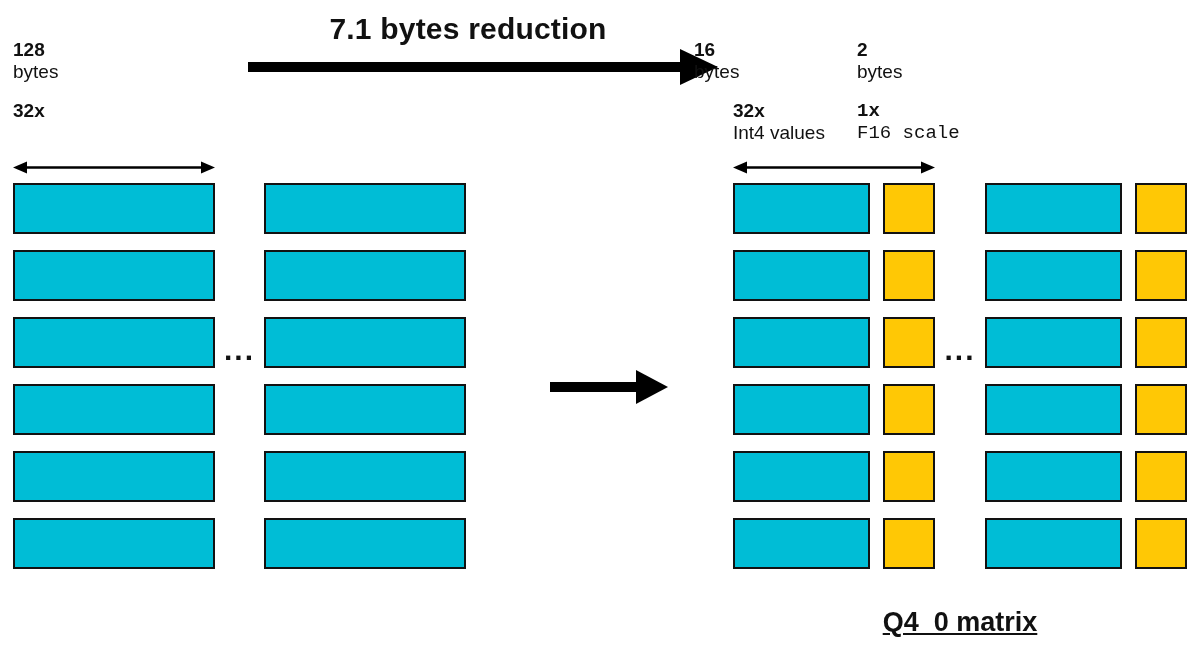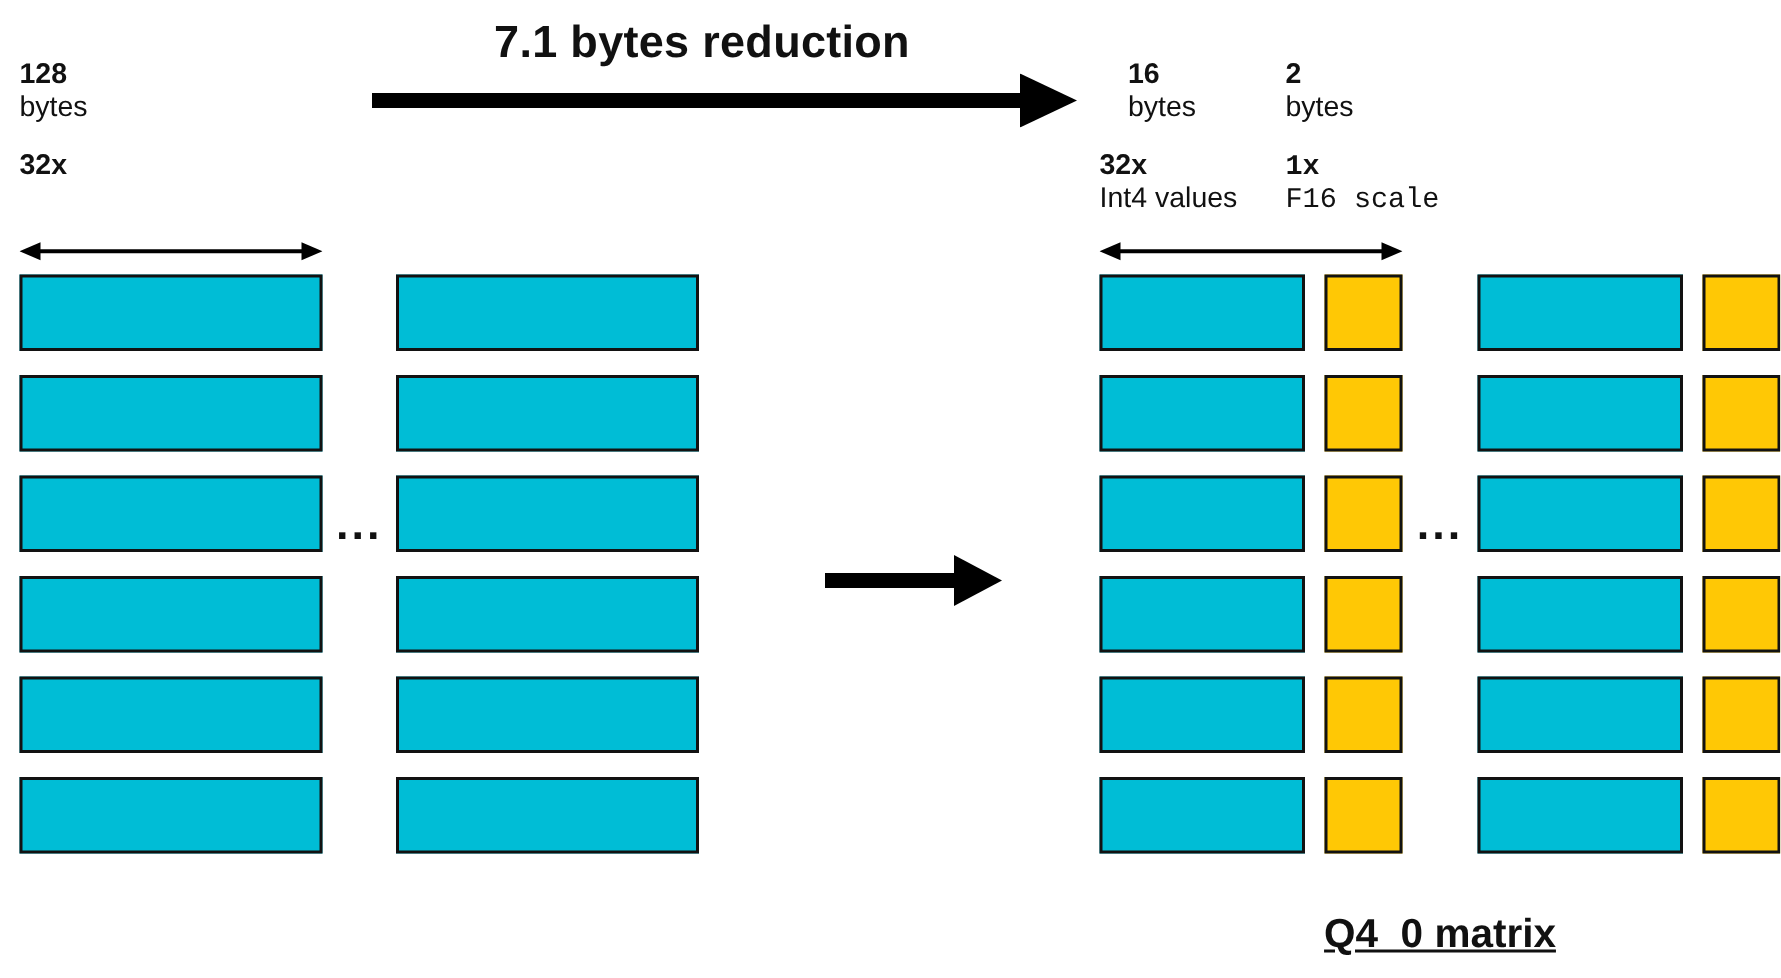--- a/index.html
+++ b/index.html
@@ -133,21 +133,21 @@
       <div class="block-row">
         <div class="block f32-block" style="background: rgb(0, 189, 214); border-color: rgb(18, 18, 18);"></div>
       </div>
     </div>
 
   <svg class="arrow-svg" style="left:550px; top:370px;" width="118" height="34" viewBox="0 0 118 34">
     <line x1="0" y1="17" x2="88" y2="17" stroke="#000" stroke-width="10"></line>
     <polygon points="86,0 118,17 86,34" fill="#000"></polygon>
   </svg>
 
-  <div class="stack" style="left:752px; top:39px; width:137px;">
+  <div class="stack" style="left:694px; top:39px; width:137px;">
     <div class="b">16</div>
     <div>bytes</div>
   </div>
   <div class="stack" style="left:857px; top:39px; width:104px;">
     <div class="b">2</div>
     <div>bytes</div>
   </div>
   <div class="stack" style="left:733px; top:100px; width:137px;">
     <div class="b">32x</div>
     <div>Int4 values</div>

